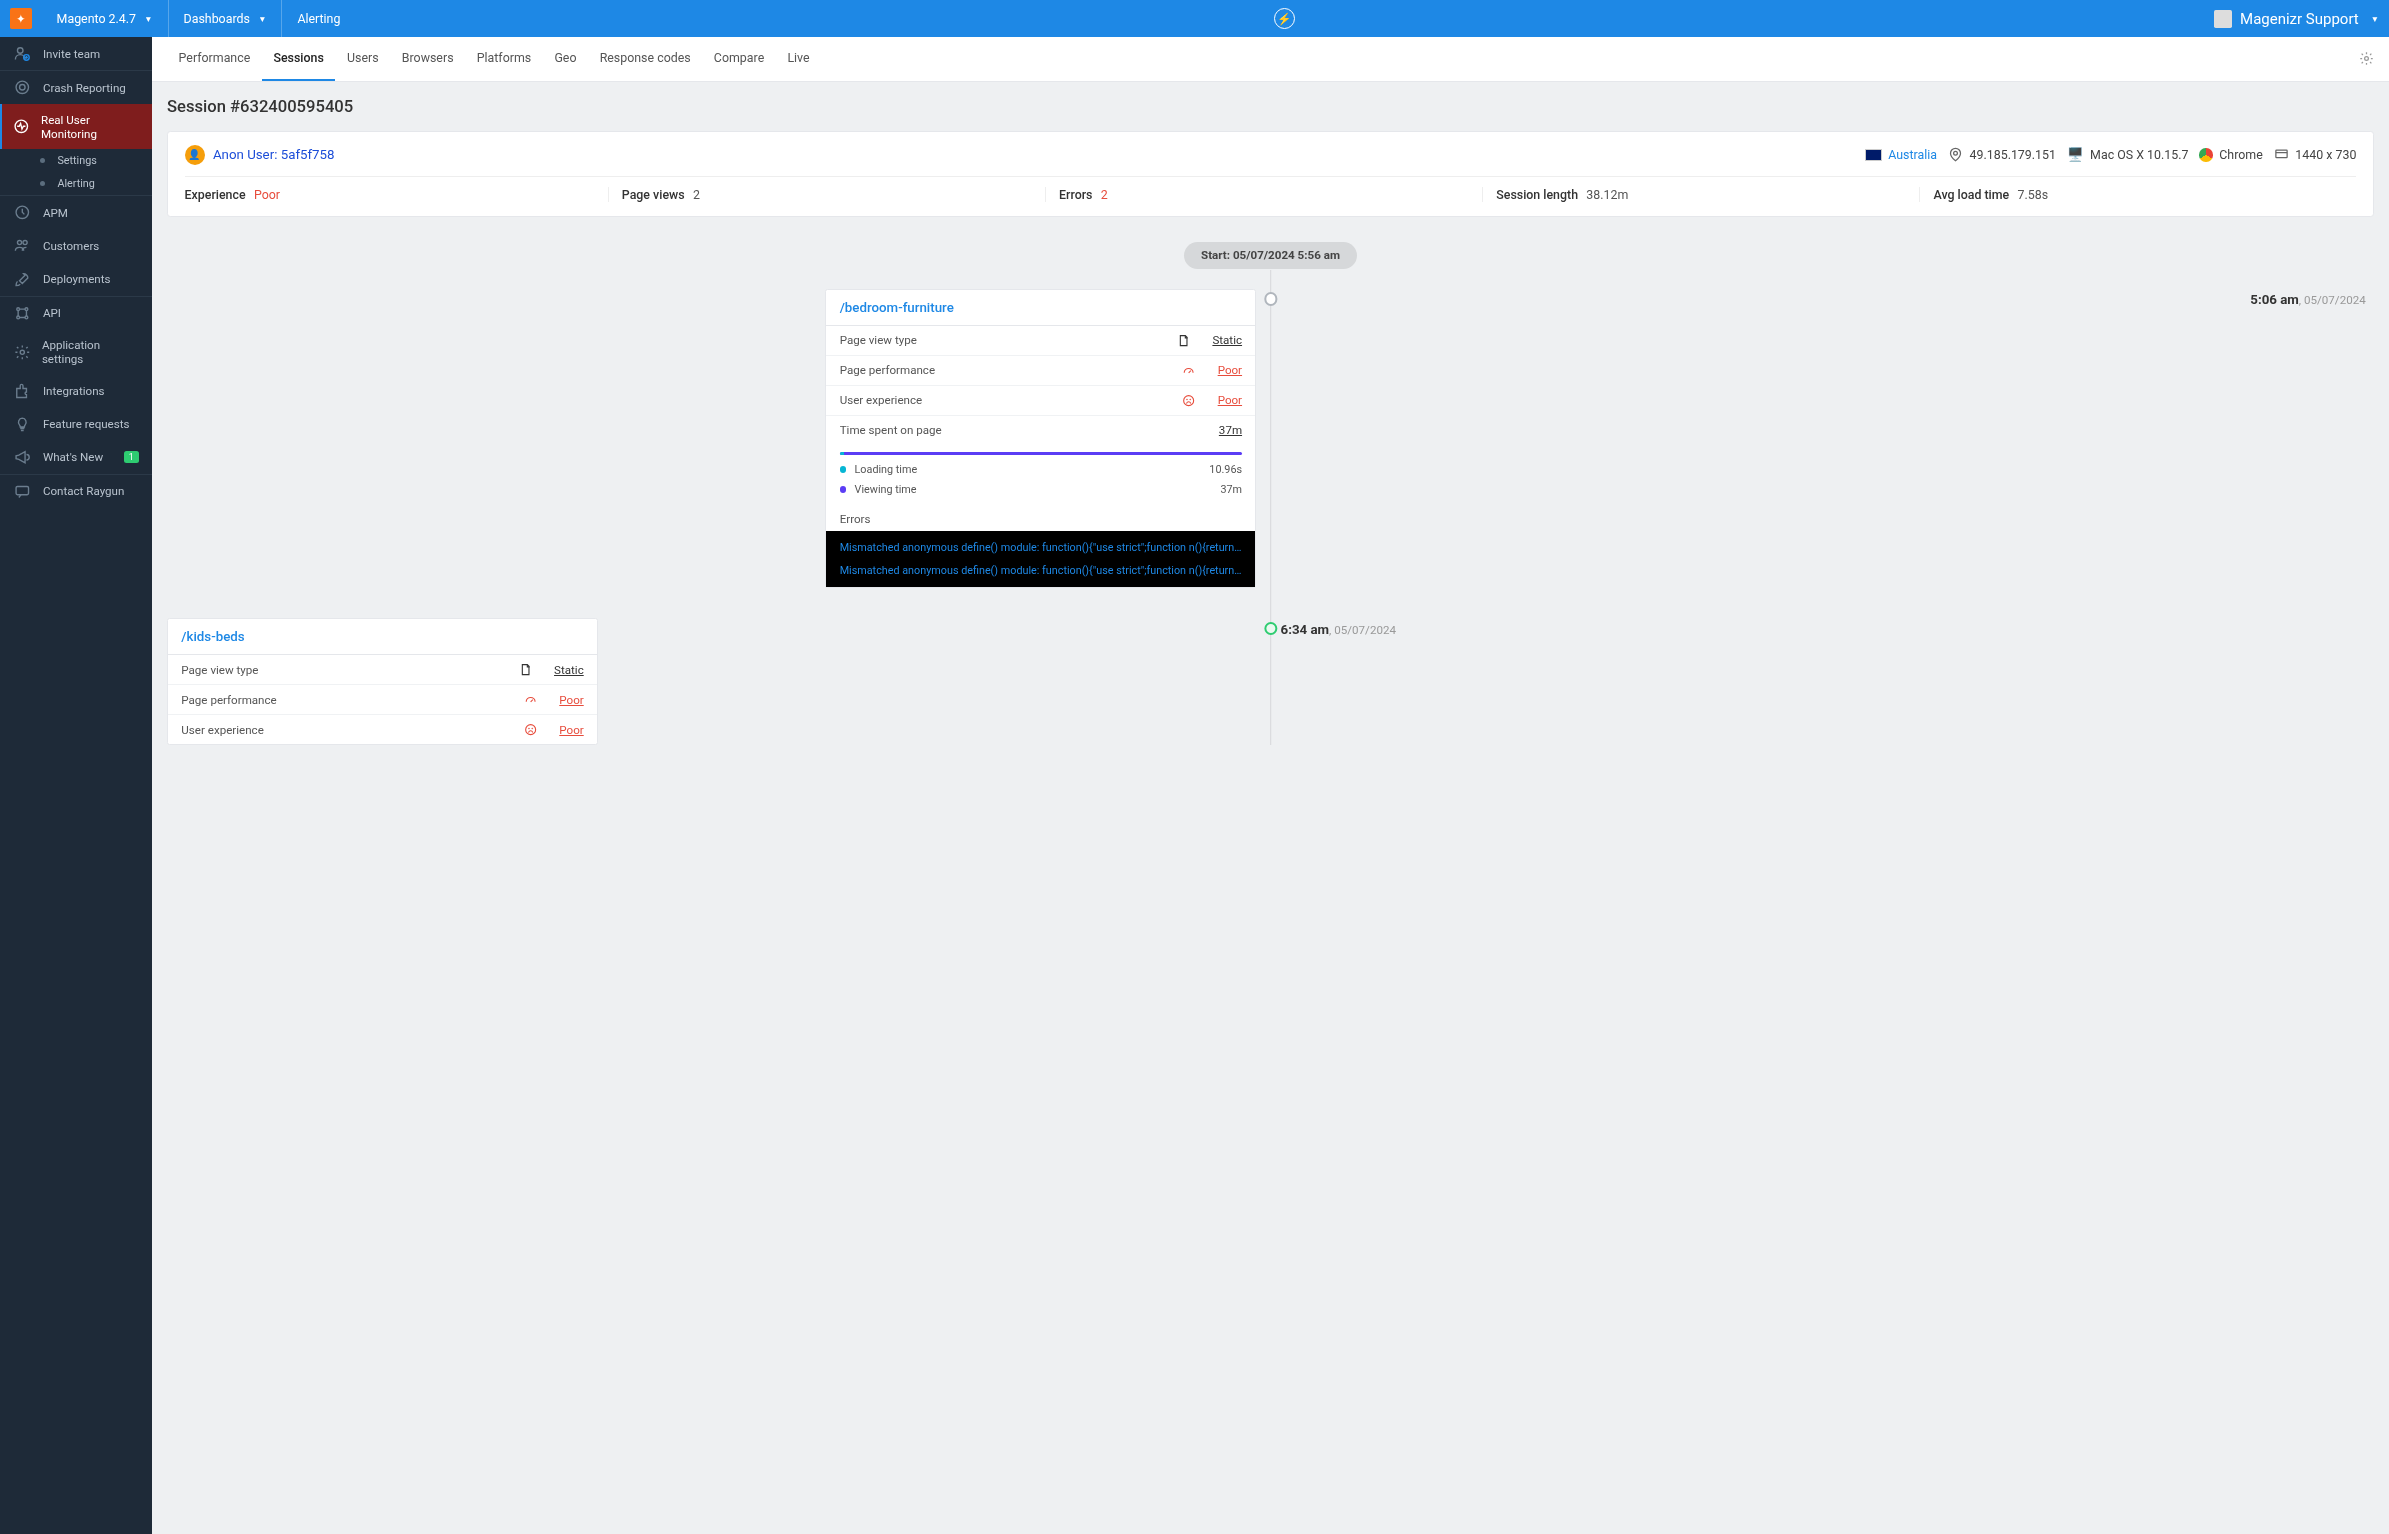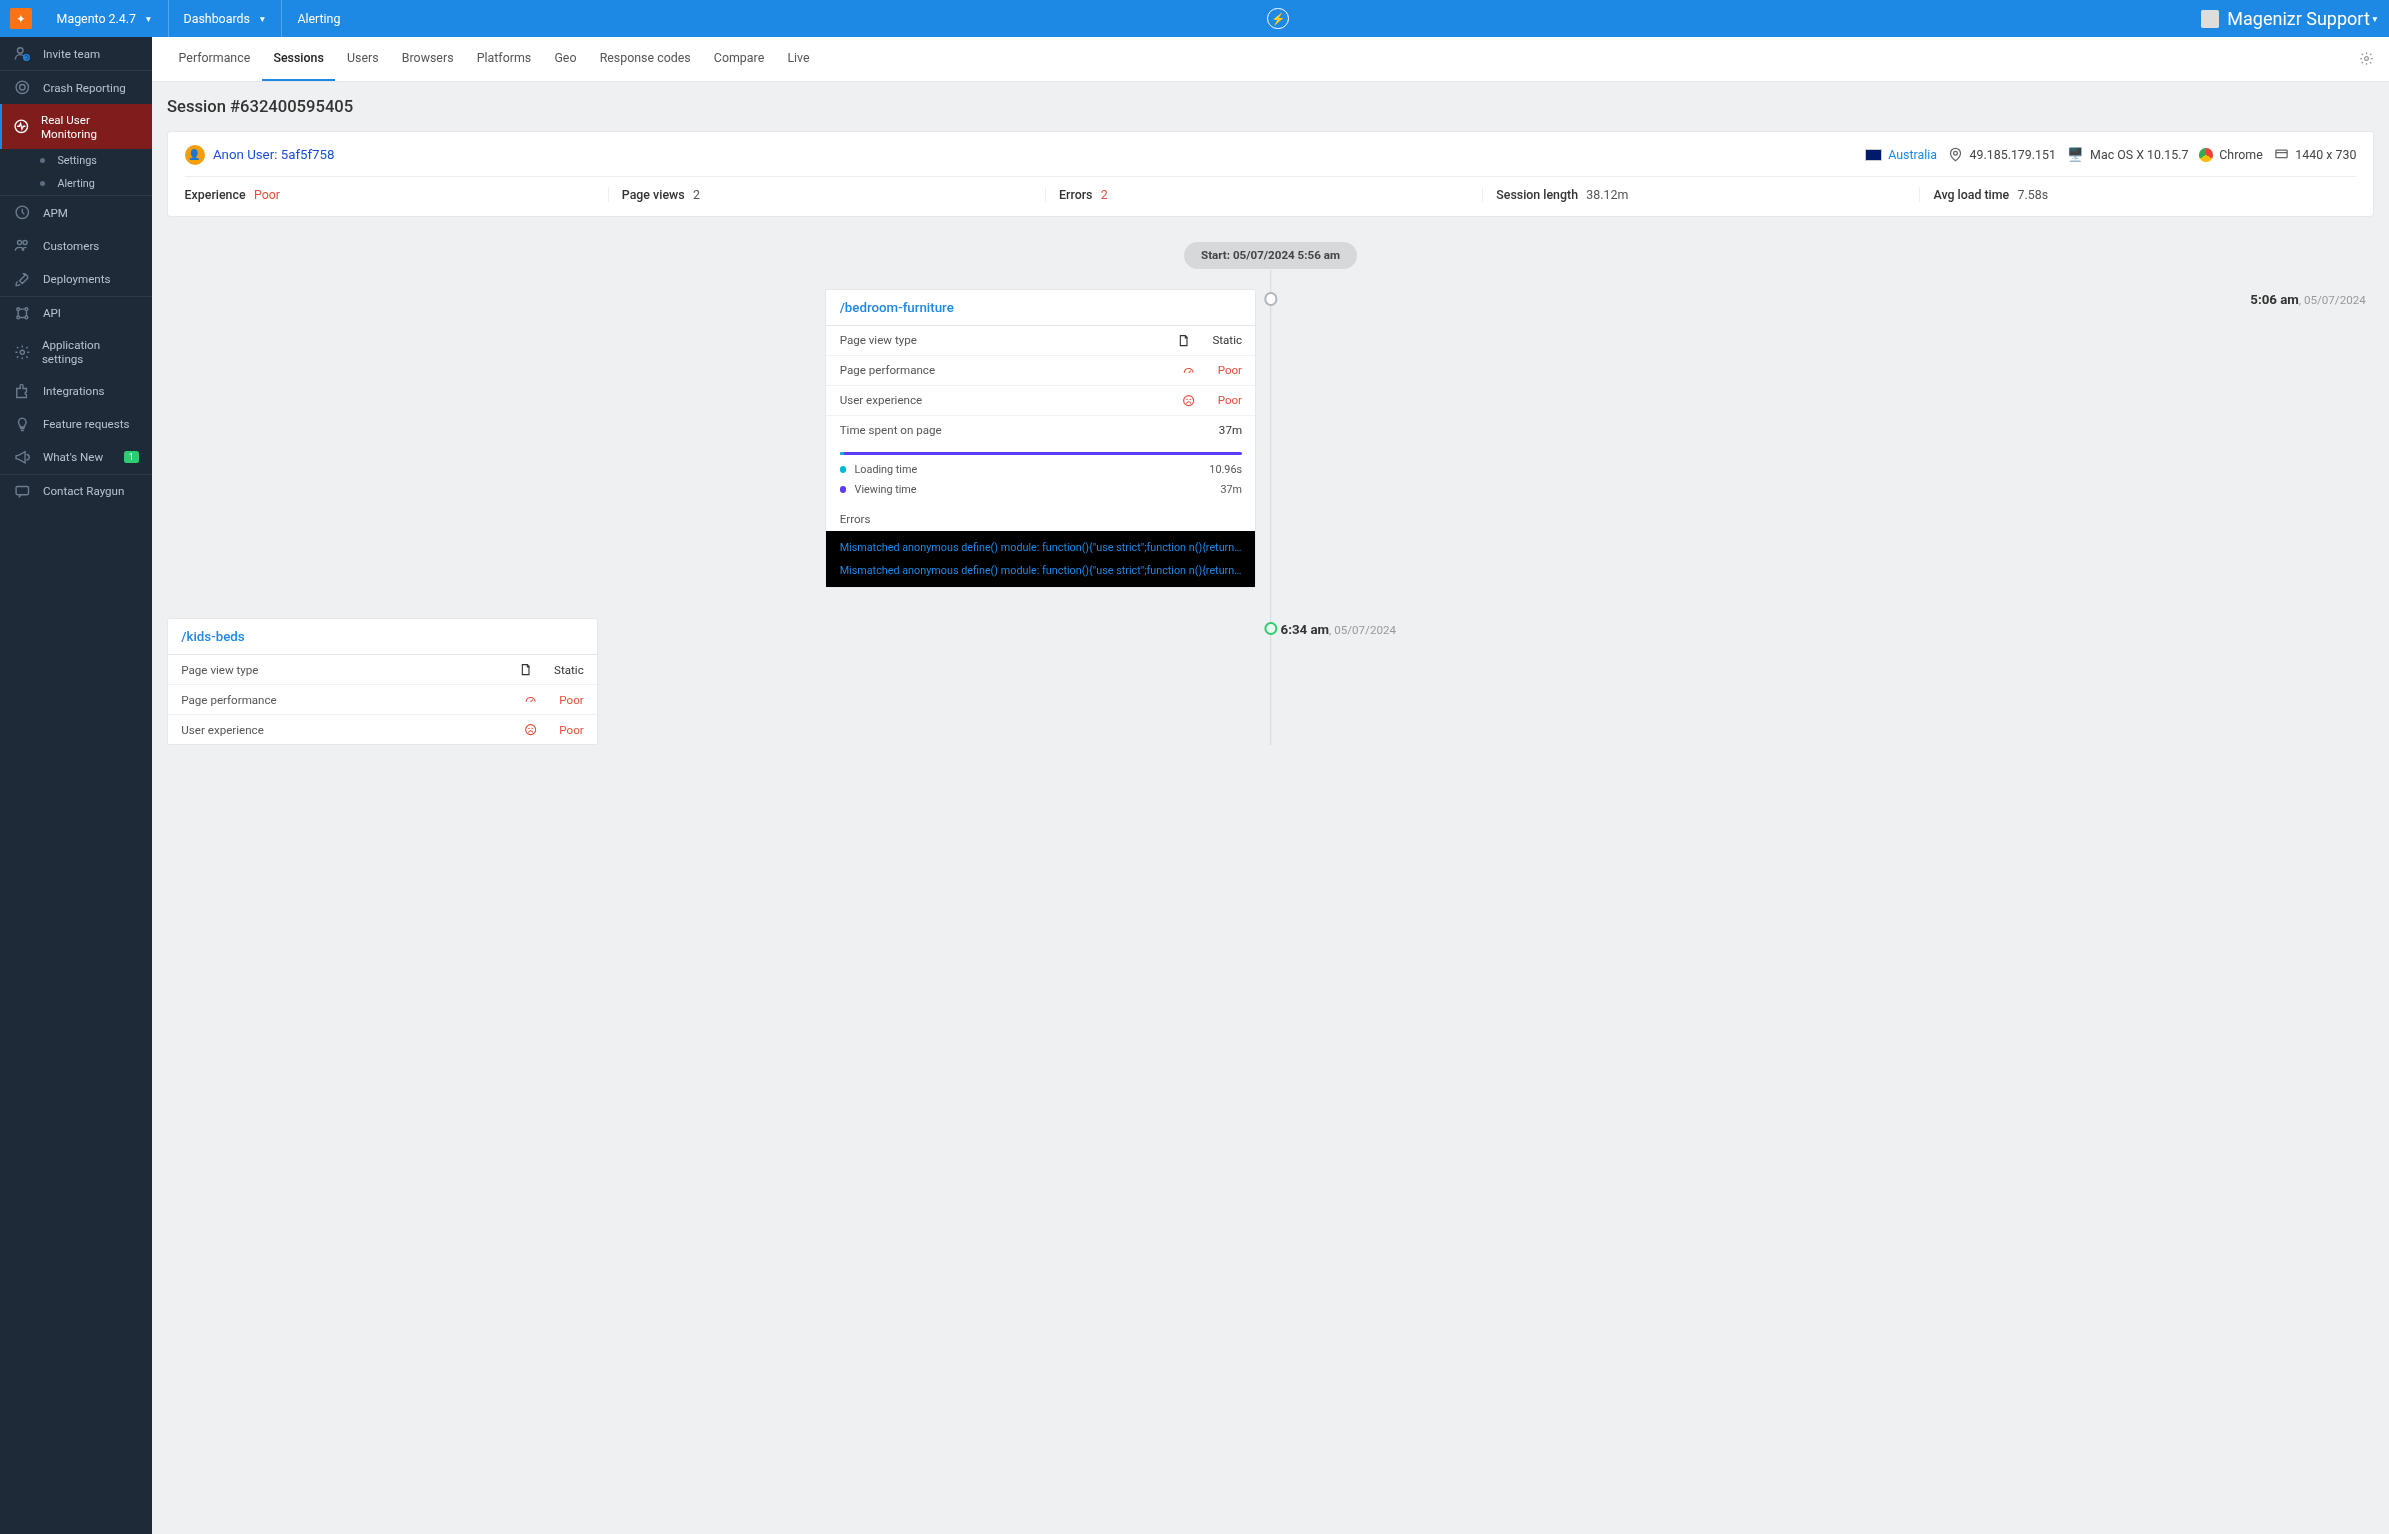--- a/index.html
+++ b/index.html
@@ -6,21 +6,21 @@
 body { font-family: -apple-system, BlinkMacSystemFont, "Segoe UI", Roboto, Helvetica, Arial, sans-serif; font-size: 11.6px; color: #333; background: #eef0f2; }
 .header { background: #1e88e5; height: 37px; display: flex; align-items: center; color: #fff; }
 .header-left { display: flex; align-items: center; height: 100%; }
 .logo-box { width: 21.6px; height: 21.6px; background: #f97316; margin: 0 10px; border-radius: 1.7px; display:flex; align-items:center; justify-content:center; font-size:11.6px;}
 .dropdown { padding: 0 15px; height: 100%; display: flex; align-items: center; border-right: 0.8px solid rgba(255,255,255,0.25); cursor: pointer; font-size: 12.4px; }
 .dropdown .chev { margin-left: 8.3px; font-size: 8.3px; }
 .header-center { flex: 1; display: flex; justify-content: center; }
 .bolt { width: 21.6px; height: 21.6px; border: 1.7px solid #fff; border-radius: 50%; display: flex; align-items: center; justify-content: center; font-size: 11.6px; }
 .header-right { display: flex; align-items: center; padding-right: 10px; }
 .avatar { width: 18px; height: 18px; background: #ddd; border-radius: 1.7px; margin-right: 8.3px; }
-.header-right .name { margin-right: 1px; font-size: 18px; }
+.header-right .name { margin-right: 12px; font-size: 15px; }
 .layout { display: flex; height: calc(100vh - 37px); }
 .sidebar { width: 152px; background: #1e2a38; color: #b9c3ce; overflow-y:auto; }
 .side-item { display: flex; align-items: center; padding: 8.3px 13.3px; cursor: pointer; font-size: 11.6px; }
 .side-item.small { padding: 5px 13.3px 5px 35px; font-size: 10.8px; }
 .side-item .icon { width: 18px; margin-right: 11.6px; display:flex; align-items:center; justify-content:center; }
 .side-item.active { background: #7f1d1d; color: #fff; border-left: 2.5px solid #1e88e5; padding-left: 10.8px; }
 .side-sep { border-top: 0.8px solid #2b3948; margin: 0; }
 .side-item .badge { background: #2ecc71; color: #fff; font-size: 9px; border-radius: 2.5px; padding: 0.8px 5px; margin-left: auto; }
 .side-item .bullet { width: 5px; height: 5px; border-radius: 50%; background: #5b6d7e; margin-right: 12.4px; margin-left: 5px; }
 .main { flex: 1; overflow-y: auto; background: #eef0f2; }
@@ -57,21 +57,21 @@
 .tl-marker { width: 13.3px; height: 13.3px; border-radius: 50%; background: #fff; border: 2.5px solid #b0b6bd; position: absolute; left: 50%; transform: translateX(-50%); top: 3.3px; }
 .tl-marker.green { border-color: #2ecc71; background:#eaf9f0; }
 .time-main { font-weight: bold; color: #333; font-size: 13.3px; }
 .time-sub { color: #999; font-size: 11.6px; }
 .event-card { background: #fff; border: 0.8px solid #e5e7eb; border-radius: 2.5px; width: 100%; max-width: 431px; }
 .tl-event.left .event-card { margin-left: auto; }
 .event-card .card-head { padding: 10px 13.3px; border-bottom: 0.8px solid #e5e7eb; }
 .event-card .card-head a { color: #1e88e5; text-decoration: none; font-size: 13.3px; font-weight:500;}
 .kv-row { display: flex; justify-content: space-between; padding: 7.5px 13.3px; border-bottom: 0.8px solid #f0f2f4; font-size: 11.6px; color:#555;}
 .kv-row:last-of-type { border-bottom:none; }
-.kv-row .right { display: flex; align-items: center; gap: 22px; color:#333;}
+.kv-row .right { display: flex; align-items: center; gap: 22px; color:#333;text-decoration:underline;}
 .kv-row .right.red { color: #e74c3c; }
 .prog-row { padding: 5px 13.3px; }
 .prog-bar { height: 3.3px; background: #5b3df5; width: 100%; border-radius: 1.7px; position:relative; margin-top:1.7px;}
 .prog-bar .load-seg { position:absolute; left:0; top:0; bottom:0; width:1%; background:#06b6d4; border-radius:1.7px 0 0 1.7px;}
 .legend-row { display:flex; align-items:center; padding: 3.3px 13.3px; font-size:10.8px; color:#555;}
 .legend-row .dot { width:6.6px; height:6.6px; border-radius:50%; margin-right:8.3px; }
 .legend-row .dot.cyan { background:#06b6d4; }
 .legend-row .dot.purple { background:#5b3df5; }
 .legend-row .val { margin-left:auto; }
 .errors-head { padding: 8.3px 13.3px 5px; font-size:11.6px; color:#555; }

